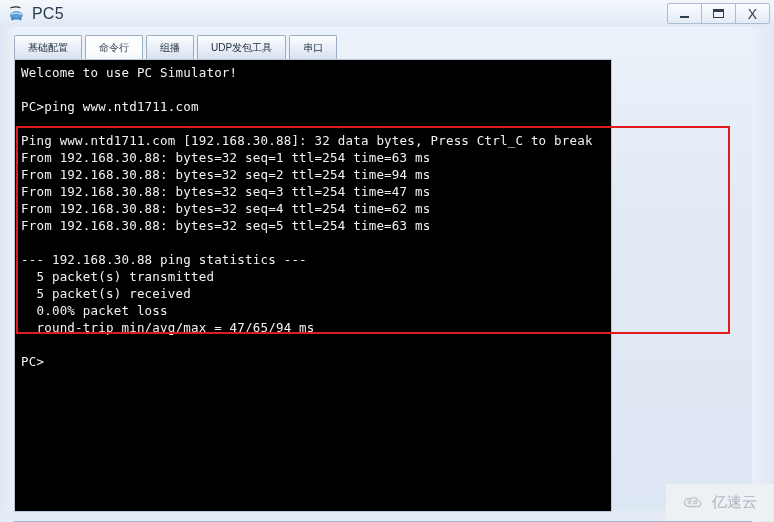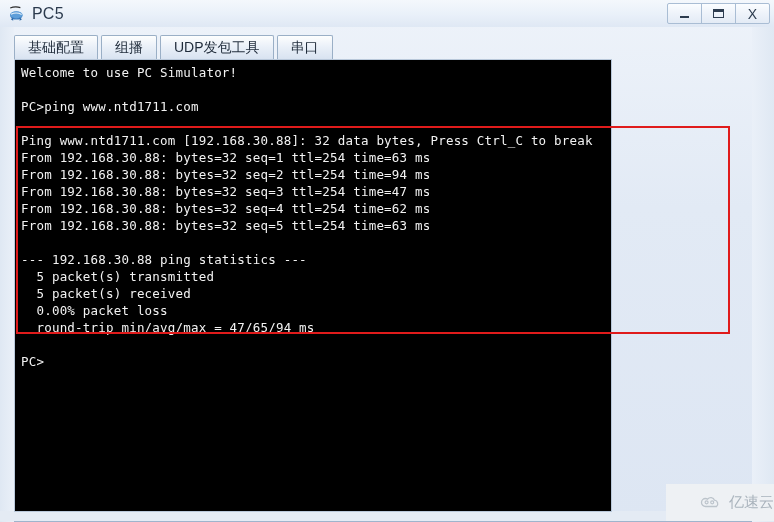--- a/index.html
+++ b/index.html
@@ -52,21 +52,21 @@
   
   .tabstrip {
     position: absolute; left: 14px; top: 33px;
     height: 27px;
     display: flex; align-items: flex-end;
   }
   .tab {
     height: 25px;
     padding: 10px 13px;
     display: flex; align-items: center; justify-content: center;
-    font-size: 14px;
+    font-size: 10px;
     color: #1f2b3a;
     border: 1px solid #9aafc6;
     border-bottom: none;
     background: linear-gradient(180deg,#fdfefe 0%, #eaf0f8 45%, #d7e2f0 100%);
     margin-right: 3px;
     border-radius: 2px 2px 0 0;
     white-space: nowrap;
   }
   .tab.active {
     background: linear-gradient(180deg,#ffffff 0%, #fbfcfe 60%, #f4f7fb 100%);
@@ -103,21 +103,21 @@
     border: 2px solid #e01b1b;
     pointer-events: none;
   }
 
   
   .watermark {
     position: absolute;
     right: 0px; bottom: 0px;
     width: 108px; height: 37px;
     background: #eef1f4;
-    display: flex; align-items: center; justify-content: flex-end;
+    display: flex; align-items: center; justify-content: center;
     gap: 7px;
   }
   .wm-text {
     font-size: 15px; color: #a9b3bc;
     font-family: "Liberation Sans", sans-serif;
     letter-spacing: 0px;
   }
   .wm-icon { opacity: .72; }
 
   
@@ -166,20 +166,21 @@
       </div>
     </div>
   </div>
 
   <div class="left-strip"></div>
   <div class="right-strip"></div>
   <div class="bottom-strip"></div>
 
   <div class="tabstrip" id="tabstrip">
       <div class="tab">基础配置</div>
+      <div class="tab active">命令行</div>
       <div class="tab">组播</div>
       <div class="tab">UDP发包工具</div>
       <div class="tab">串口</div>
     </div>
 
   <div class="terminal-wrap">
     <div class="terminal" id="terminal"><div class="tline">Welcome to use PC Simulator!</div><div class="tline blank"></div><div class="tline">PC&gt;ping www.ntd1711.com</div><div class="tline blank"></div><div class="tline">Ping www.ntd1711.com [192.168.30.88]: 32 data bytes, Press Ctrl_C to break</div><div class="tline">From 192.168.30.88: bytes=32 seq=1 ttl=254 time=63 ms</div><div class="tline">From 192.168.30.88: bytes=32 seq=2 ttl=254 time=94 ms</div><div class="tline">From 192.168.30.88: bytes=32 seq=3 ttl=254 time=47 ms</div><div class="tline">From 192.168.30.88: bytes=32 seq=4 ttl=254 time=62 ms</div><div class="tline">From 192.168.30.88: bytes=32 seq=5 ttl=254 time=63 ms</div><div class="tline blank"></div><div class="tline">--- 192.168.30.88 ping statistics ---</div><div class="tline">  5 packet(s) transmitted</div><div class="tline">  5 packet(s) received</div><div class="tline">  0.00% packet loss</div><div class="tline">  round-trip min/avg/max = 47/65/94 ms</div><div class="tline blank"></div><div class="tline">PC&gt;</div></div>
   </div>
 
   <div class="redbox"></div>

